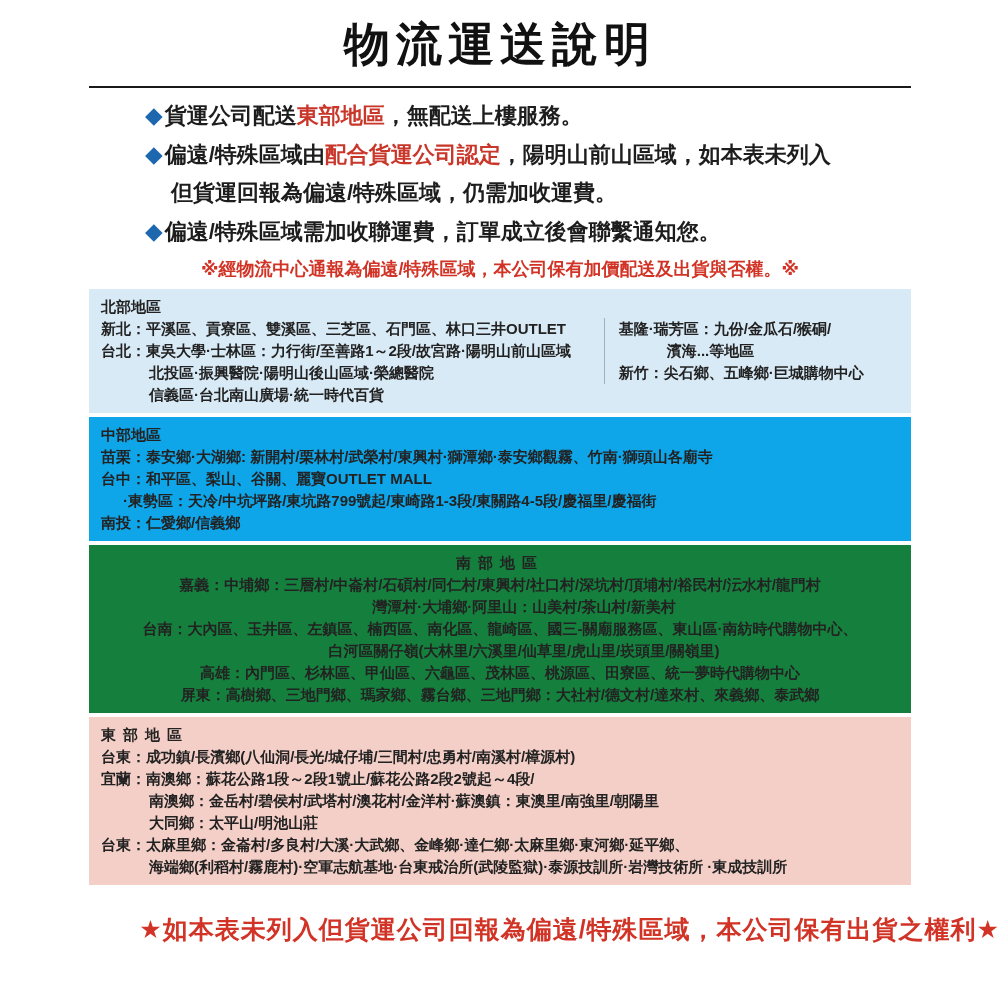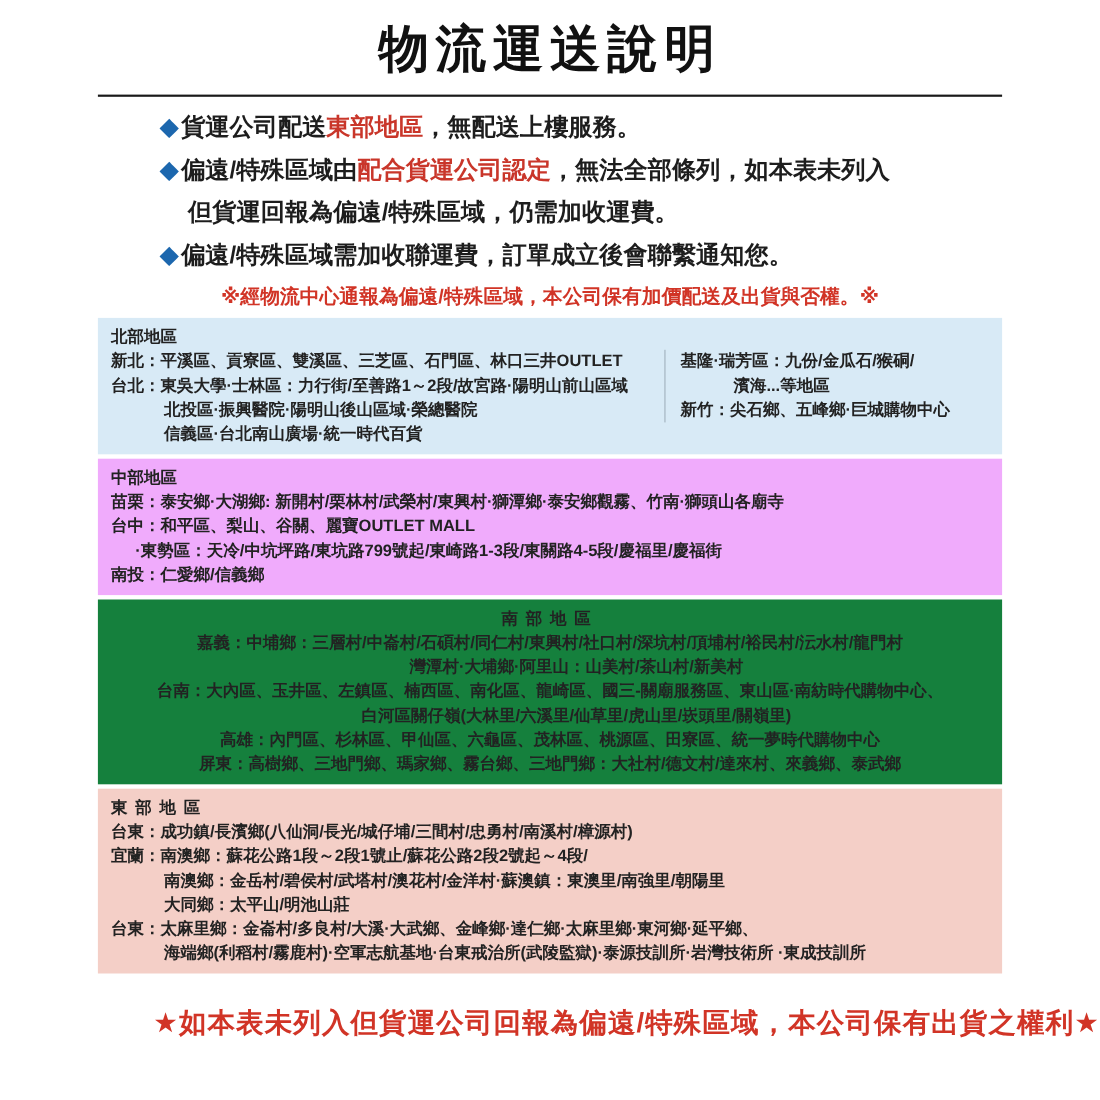--- a/index.html
+++ b/index.html
@@ -65,21 +65,21 @@
     font-weight: 600;
     color: #222;
   }
   .region .rline { white-space: nowrap; }
   .r-title { font-weight: 700; }
   .r-title.spaced { letter-spacing: 7px; }
   .ind  { padding-left: 48px; }
   .ind2 { padding-left: 22px; }
 
   .north   { background: #d8eaf6; display: flex; }
-  .central { background: #f0abfc; }
+  .central { background: #0ea5e9; }
   .south   { background: #15803d; text-align: center; }
   .east    { background: #f4cfc7; }
 
   .n-left  { flex: 0 0 63%; }
   .n-right {
     flex: 1;
     border-left: 1px solid #9fb0bb;
     padding-left: 14px;
     margin-top: 22px;
     align-self: flex-start;
@@ -102,21 +102,21 @@
 
   <div class="title">物流運送說明</div>
 
   <div class="content">
 
     <div class="bullets">
       <div class="bullet-line">
         <span class="diamond">◆</span><span>貨運公司配送</span><span class="red">東部地區</span><span>，無配送上樓服務。</span>
       </div>
       <div class="bullet-line">
-        <span class="diamond">◆</span><span>偏遠/特殊區域由</span><span class="red">配合貨運公司認定</span><span>，無法全部條列，如本表未列入</span>
+        <span class="diamond">◆</span><span>偏遠/特殊區域由</span><span class="red">配合貨運公司認定</span><span>，陽明山前山區域，如本表未列入</span>
       </div>
       <div class="bullet-line bullet-cont">
         <span>但貨運回報為偏遠/特殊區域，仍需加收運費。</span>
       </div>
       <div class="bullet-line">
         <span class="diamond">◆</span><span>偏遠/特殊區域需加收聯運費，訂單成立後會聯繫通知您。</span>
       </div>
     </div>
 
     <div class="notice-top">※經物流中心通報為偏遠/特殊區域，本公司保有加價配送及出貨與否權。※</div>

